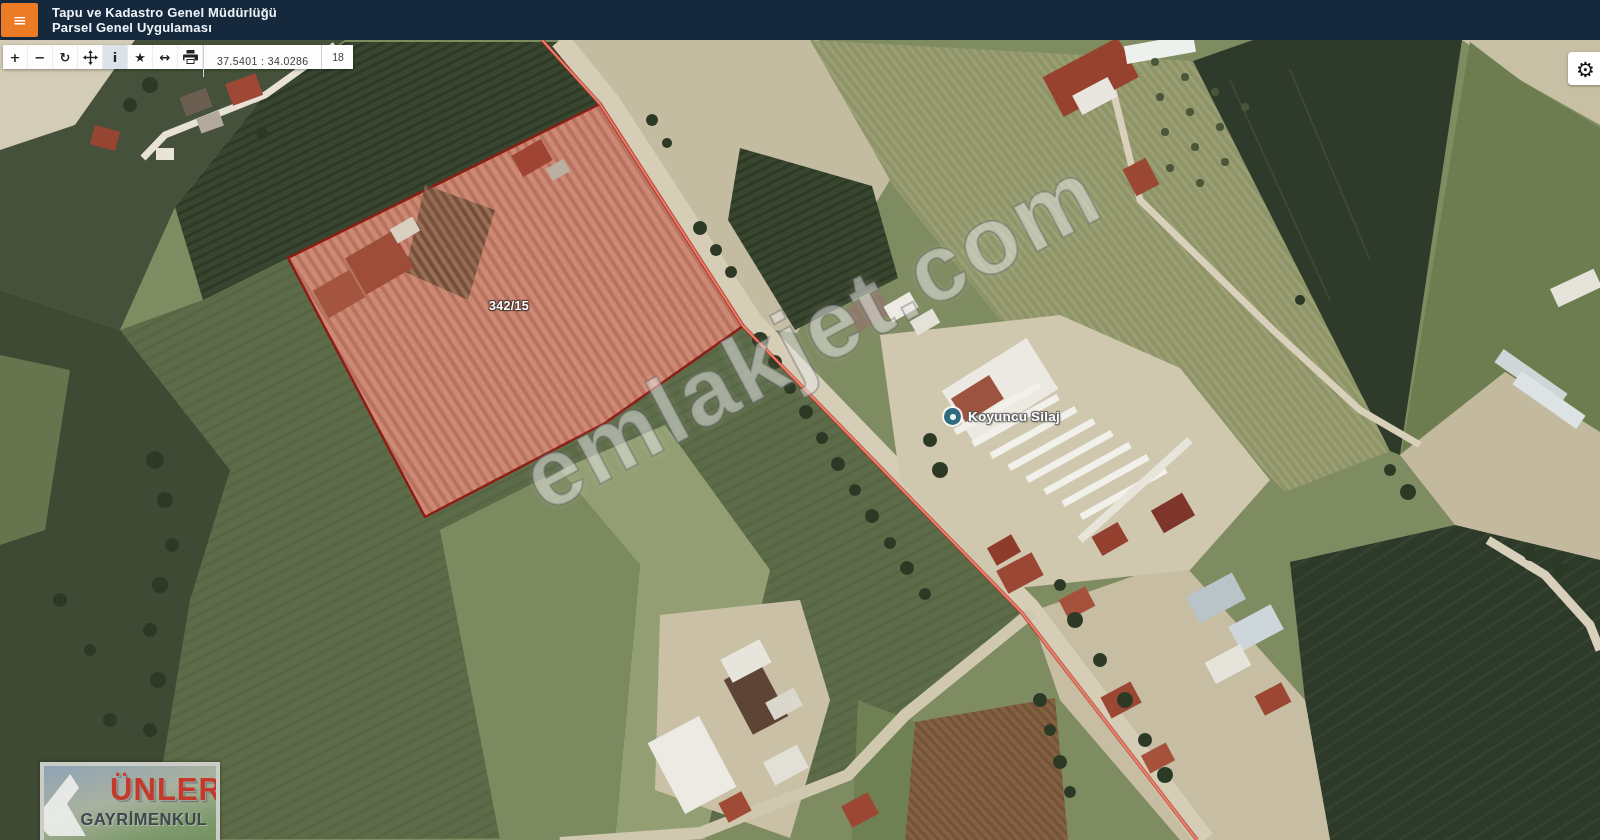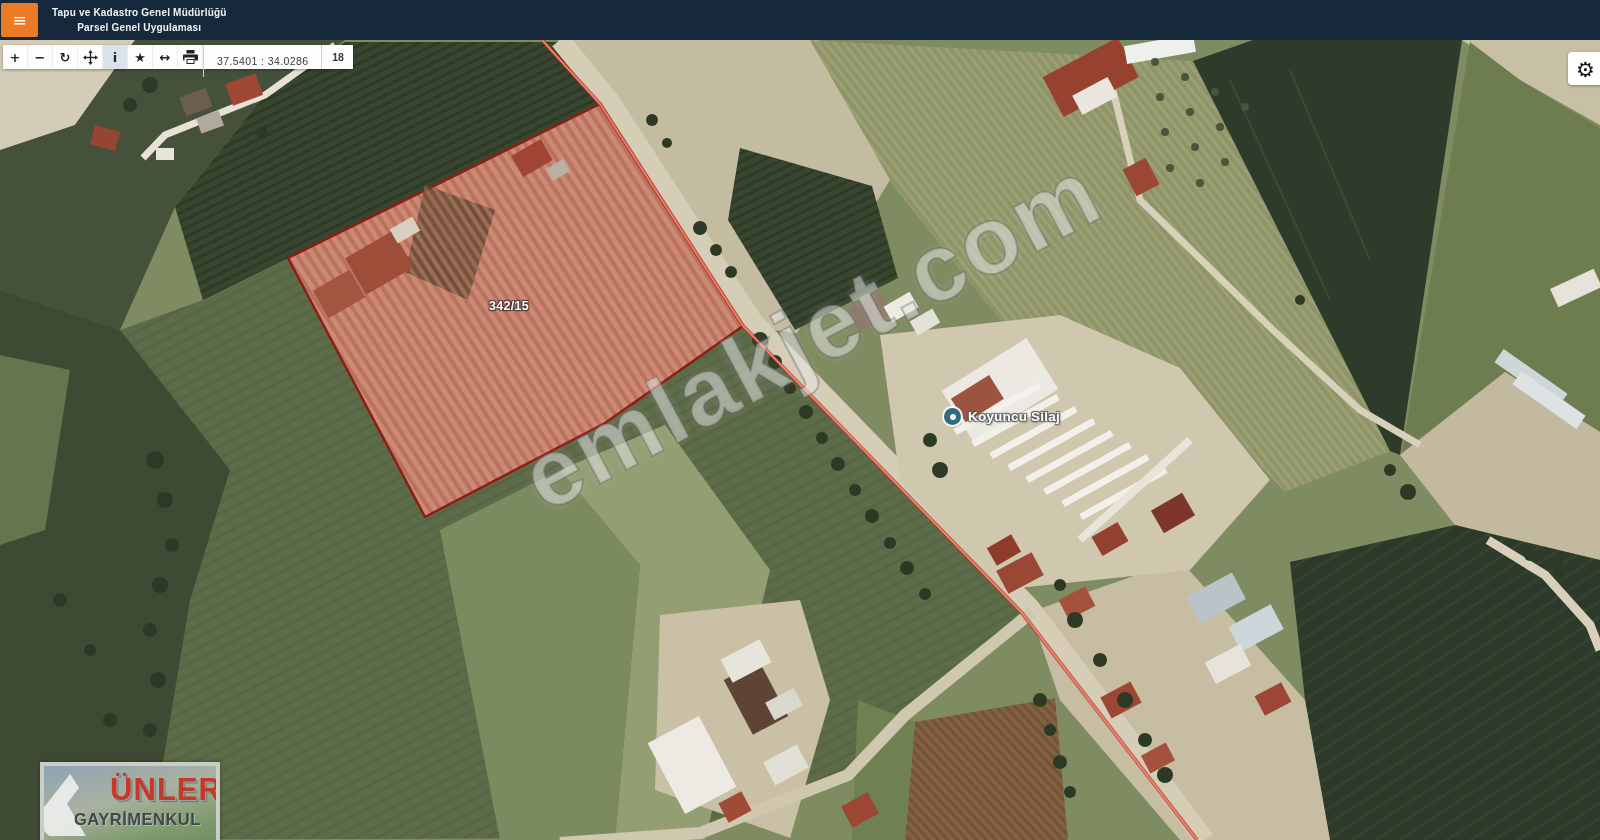--- a/index.html
+++ b/index.html
@@ -11,40 +11,40 @@
   .header{
     position:absolute;left:0;top:0;width:1600px;height:40px;
     background:#16293c;z-index:50;display:flex;align-items:center;
   }
   .menu-btn{
     width:37px;height:34px;margin:3px 0 3px 1px;border:none;border-radius:2px;
     background:#ec7b26;color:#fff;font-size:17px;line-height:34px;text-align:center;
     cursor:pointer;padding:0;font-family:"DejaVu Sans",sans-serif;
   }
   .titles{margin-left:14px;color:#eef3f9;}
-  .titles .t1,.titles .t2{font-size:10px;font-weight:bold;line-height:15px;letter-spacing:.2px;text-align:center;}
+  .titles .t1,.titles .t2{font-size:13px;font-weight:bold;line-height:15px;letter-spacing:.2px;}
   
   .toolbar{
     position:absolute;left:3px;top:45px;height:24px;z-index:40;display:flex;
     background:#fdfdfd;box-shadow:0 1px 3px rgba(0,0,0,.35);align-items:stretch;
   }
   .tbtn{
     width:25px;border:none;background:#fdfdfd;border-right:1px solid #ececec;
     font-family:"DejaVu Sans",sans-serif;font-size:13px;color:#222;cursor:pointer;
     display:flex;align-items:center;justify-content:center;padding:0;font-weight:bold;
   }
   .tbtn.active{background:#dbe2ea;}
   .tbtn svg{display:block;}
   .tb-coords{
     display:flex;align-items:center;padding:16px 13px;font-size:10.5px;color:#3a3a3a;
     border-left:1px solid #cfcfcf;letter-spacing:.4px;white-space:nowrap;
   }
   .tb-zoom{
     display:flex;align-items:center;justify-content:center;width:31px;
-    font-size:10.5px;color:#3a3a3a;border-left:1px solid #cfcfcf;font-weight:bold;
+    font-size:10.5px;color:#3a3a3a;border-left:1px solid #cfcfcf;
   }
   
   .gear-btn{
     position:absolute;left:1568px;top:52px;width:44px;height:33px;z-index:40;
     background:#fff;border:none;border-radius:4px;box-shadow:0 1px 3px rgba(0,0,0,.35);
     font-family:"DejaVu Sans",sans-serif;font-size:21px;color:#111;text-align:left;
     padding:2px 0 0 8px;cursor:pointer;
   }
   
   .map-wrap{position:absolute;left:0;top:0;width:1600px;height:840px;}
@@ -90,21 +90,21 @@
     position:absolute;left:-4px;top:8px;width:52px;height:62px;background:#edefec;
     clip-path:polygon(0 62%,58% 0,75% 22%,52% 48%,88% 100%,18% 100%,0 86%);
     opacity:.9;
   }
   .logo-line1{
     position:absolute;left:62px;top:6px;width:120px;text-align:center;
     font-size:31px;font-weight:900;color:#c5392b;letter-spacing:1px;
     text-shadow:1px 1px 0 #9aa0a4,2px 2px 1px rgba(80,80,80,.55);
   }
   .logo-line2{
-    position:absolute;left:30px;top:44px;width:140px;text-align:left;
+    position:absolute;left:30px;top:44px;width:140px;text-align:center;
     font-size:16.5px;font-weight:800;color:#3e474d;letter-spacing:.5px;
     text-shadow:1px 1px 0 rgba(220,220,220,.5);
   }
 </style>
 </head>
 <body>
 
 <div class="map-wrap">
 <svg width="1600" height="840" viewBox="0 0 1600 840" xmlns="http://www.w3.org/2000/svg">
   <defs>

